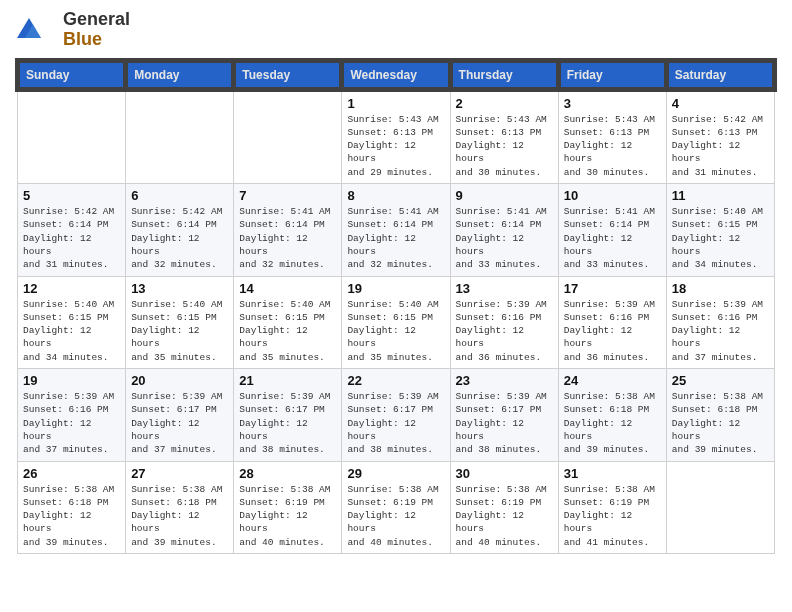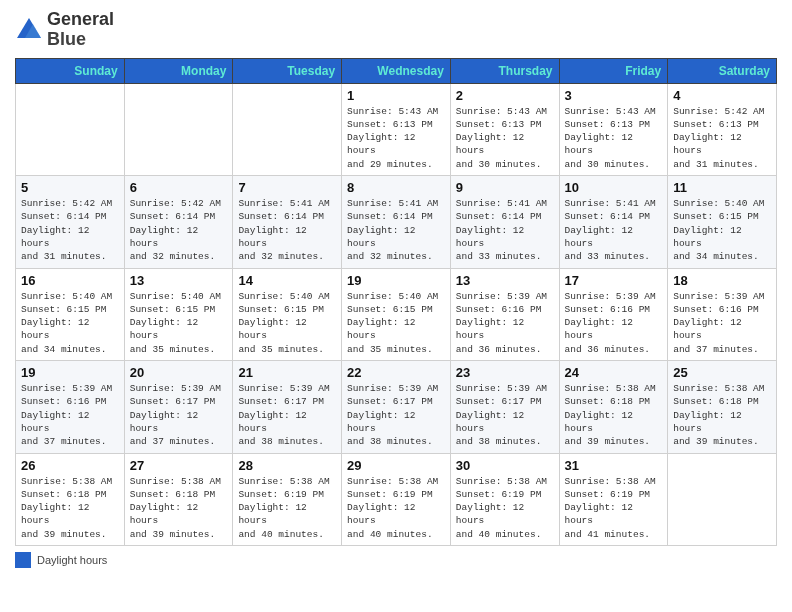--- a/index.html
+++ b/index.html
@@ -18,29 +18,29 @@
     }
     .header {
       display: flex;
       justify-content: space-between;
       align-items: flex-start;
       margin-bottom: 8px;
     }
     .logo {
       display: flex;
       align-items: center;
-      gap: 4px;
+      gap: 20px;
     }
     .logo-text {
       font-size: 18px;
       font-weight: bold;
       line-height: 1.1;
     }
     .logo-general { color: #333; }
-    .logo-blue { color: #404040; }
+    .logo-blue { color: #a16207; }
     .logo-icon {
       width: 28px;
       height: 28px;
     }
     .title-block {
       text-align: right;
     }
     .month-title {
       font-size: 32px;
       font-weight: bold;
@@ -52,26 +52,26 @@
       color: #444;
       margin-top: 2px;
     }
     .calendar {
       width: 100%;
       border-collapse: collapse;
       border: 1px solid #ccc;
     }
     .calendar th {
       background: #2563c9;
-      color: #5eead4;
+      color: #e5e5e5;
       font-size: 12px;
       font-weight: bold;
       padding: 5px 6px;
-      text-align: right;
-      border: 1px solid #404040;
+      text-align: left;
+      border: 5px solid #404040;
     }
     .calendar td {
       width: 14.28%;
       vertical-align: top;
       border: 1px solid #d0d0d0;
       padding: 4px 5px;
       font-size: 10px;
       color: #333;
       min-height: 72px;
       background: #fff;
@@ -226,21 +226,21 @@
           <td>
             <div class="day-number">11</div>
             <div class="day-info" style="white-space: pre-line;">Sunrise: 5:40 AM
 Sunset: 6:15 PM
 Daylight: 12 hours
 and 34 minutes.</div>
           </td>
         </tr>
         <tr class="row-odd">
           <td>
-            <div class="day-number">16</div>
+            <div class="day-number">12</div>
             <div class="day-info" style="white-space: pre-line;">Sunrise: 5:40 AM
 Sunset: 6:15 PM
 Daylight: 12 hours
 and 34 minutes.</div>
           </td>
           <td>
             <div class="day-number">13</div>
             <div class="day-info" style="white-space: pre-line;">Sunrise: 5:40 AM
 Sunset: 6:15 PM
 Daylight: 12 hours
@@ -374,17 +374,13 @@
             <div class="day-info" style="white-space: pre-line;">Sunrise: 5:38 AM
 Sunset: 6:19 PM
 Daylight: 12 hours
 and 41 minutes.</div>
           </td>
           <td class="empty"></td>
         </tr>
       </tbody>
   </table>
 
-  <div class="footer">
-    <div class="daylight-box"></div>
-    <span>Daylight hours</span>
-  </div>
 </div>
 
 </body></html>

